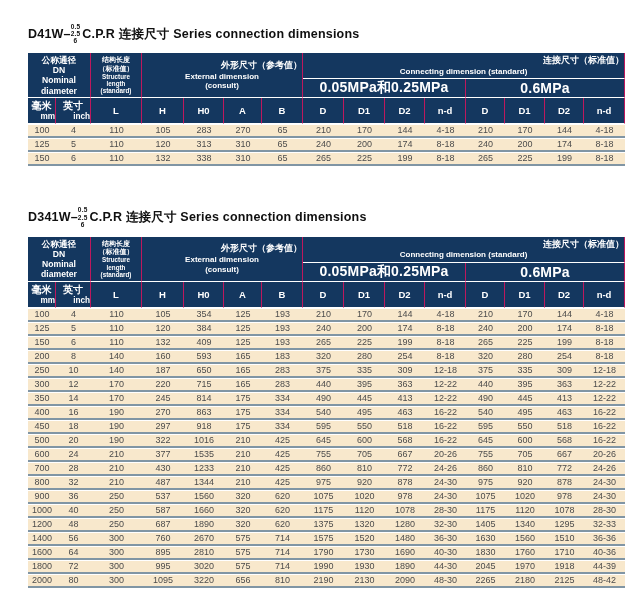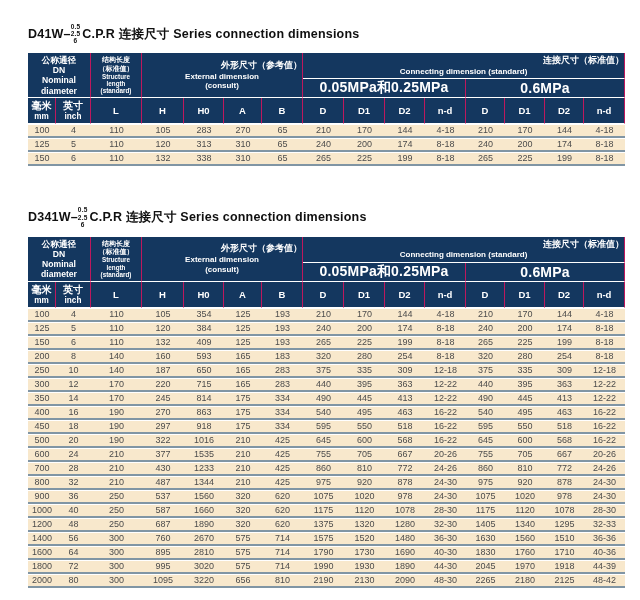--- a/index.html
+++ b/index.html
@@ -41,21 +41,21 @@
   tr.h-a th{height:25px;}
   tr.h-b th{height:17px;font-size:14px;letter-spacing:.2px;}
   tr.h-c th{height:25px;font-size:9.5px;}
   th .ln{display:block;line-height:1.18;}
   th.cell-nominal .ln{font-size:8.6px;}
   th.cell-structure .ln-cn{font-size:7px;line-height:1.2;}
   th.cell-structure .ln-en{font-size:6.3px;font-weight:bold;line-height:1.15;}
   th.cell-external .ln-cn, th.cell-connecting .ln-cn{font-size:9px;line-height:1.3;text-align:right;}
   th.cell-external .ln-en, th.cell-connecting .ln-en{font-size:8px;line-height:1.2;}
   th.cell-unit .ln-cn{font-size:10px;line-height:1.2;}
-  th.cell-unit .ln-en{font-size:8.2px;line-height:1.1;}
+  th.cell-unit .ln-en{font-size:8.2px;line-height:1.1;text-align:right;}
 
   table.tbl tbody td{
     background:#f8e8cc;color:#4c4c4c;
     text-align:center;vertical-align:middle;
     font-size:9px;line-height:11px;height:11px;padding:0;
     border-top:1px solid #ffffff;border-bottom:2px solid #8095a4;
     white-space:nowrap;overflow:hidden;
   }
 </style>
 </head>

